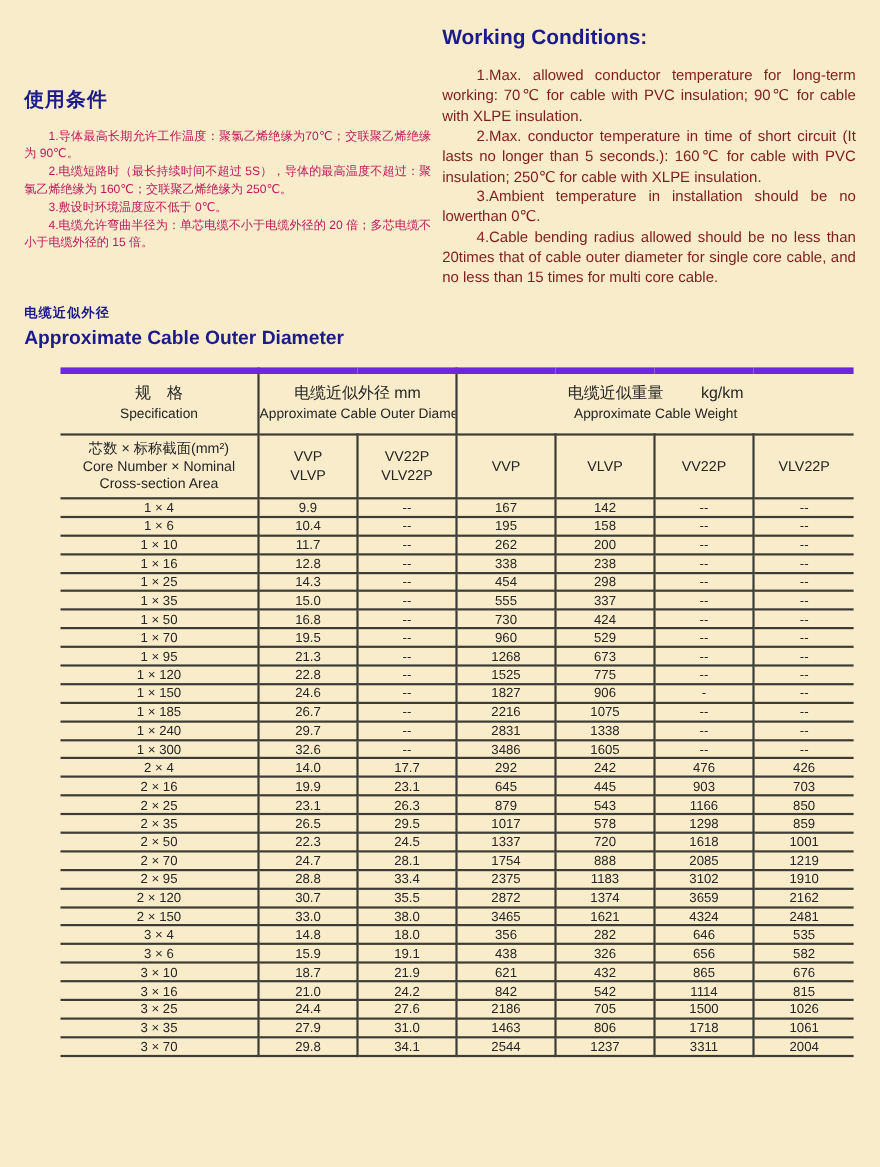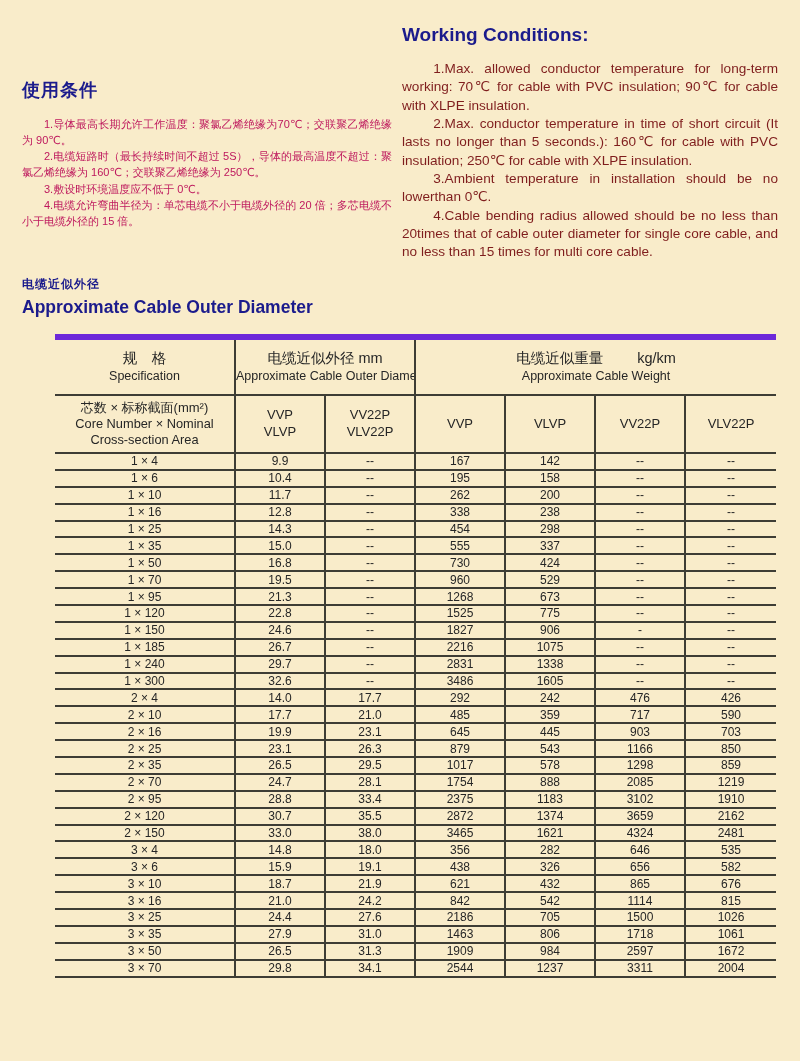--- a/index.html
+++ b/index.html
@@ -271,29 +271,20 @@
         <tr>
           <td>2 × 4</td>
           <td>14.0</td>
           <td>17.7</td>
           <td>292</td>
           <td>242</td>
           <td>476</td>
           <td>426</td>
         </tr>
         <tr>
-          <td>2 × 10</td>
-          <td>17.7</td>
-          <td>21.0</td>
-          <td>485</td>
-          <td>359</td>
-          <td>717</td>
-          <td>590</td>
-        </tr>
-        <tr>
           <td>2 × 16</td>
           <td>19.9</td>
           <td>23.1</td>
           <td>645</td>
           <td>445</td>
           <td>903</td>
           <td>703</td>
         </tr>
         <tr>
           <td>2 × 25</td>
@@ -307,20 +298,29 @@
         <tr>
           <td>2 × 35</td>
           <td>26.5</td>
           <td>29.5</td>
           <td>1017</td>
           <td>578</td>
           <td>1298</td>
           <td>859</td>
         </tr>
         <tr>
+          <td>2 × 50</td>
+          <td>22.3</td>
+          <td>24.5</td>
+          <td>1337</td>
+          <td>720</td>
+          <td>1618</td>
+          <td>1001</td>
+        </tr>
+        <tr>
           <td>2 × 70</td>
           <td>24.7</td>
           <td>28.1</td>
           <td>1754</td>
           <td>888</td>
           <td>2085</td>
           <td>1219</td>
         </tr>
         <tr>
           <td>2 × 95</td>
@@ -397,29 +397,20 @@
         <tr>
           <td>3 × 35</td>
           <td>27.9</td>
           <td>31.0</td>
           <td>1463</td>
           <td>806</td>
           <td>1718</td>
           <td>1061</td>
         </tr>
         <tr>
-          <td>3 × 50</td>
-          <td>26.5</td>
-          <td>31.3</td>
-          <td>1909</td>
-          <td>984</td>
-          <td>2597</td>
-          <td>1672</td>
-        </tr>
-        <tr>
           <td>3 × 70</td>
           <td>29.8</td>
           <td>34.1</td>
           <td>2544</td>
           <td>1237</td>
           <td>3311</td>
           <td>2004</td>
         </tr>
       </tbody>
   </table>

